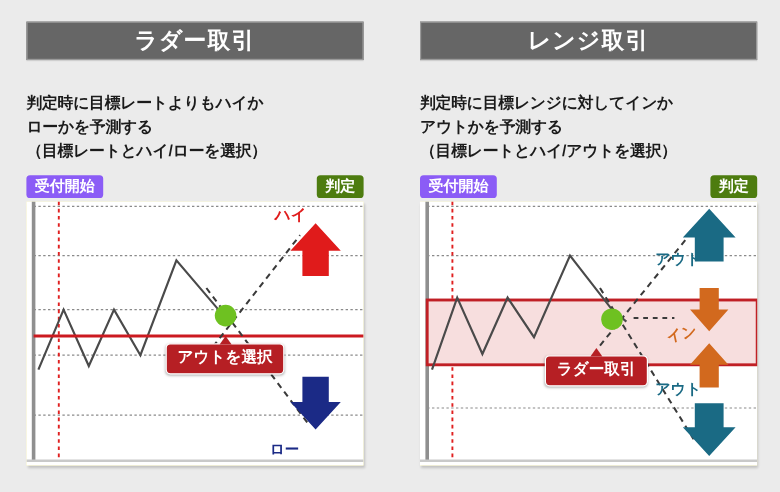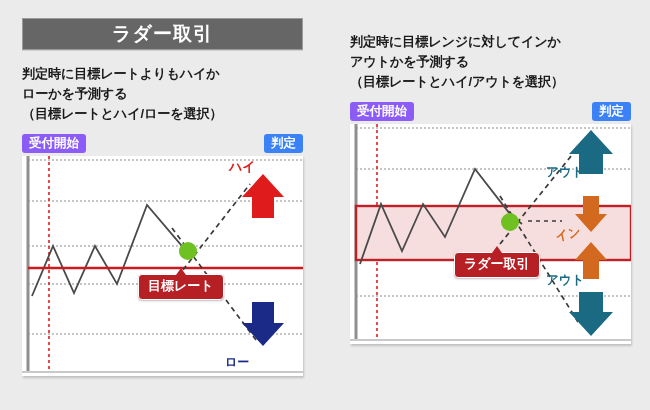--- a/index.html
+++ b/index.html
@@ -39,21 +39,21 @@
     justify-content:center;
     color:#ffffff;
     font-size:19px;
     font-weight:bold;
     letter-spacing:1px;
     box-shadow:0 1px 0 #cfcfcf;
   }
 
   
   .desc{
-    margin-top:14px;
+    margin-top:26px;
     color:#1b1b1b;
     font-size:13.2px;
     font-weight:bold;
     line-height:1.52;
     letter-spacing:-0.2px;
     white-space:pre-line;
   }
 
   
   .tag-row{
@@ -67,21 +67,21 @@
     background:#2f7ed0;
     color:#fff;
     font-size:12.5px;
     font-weight:bold;
     padding:2px 7px 3px 7px;
     border-radius:3px;
     line-height:1.15;
     white-space:nowrap;
   }
   .tag.start{ background:#8b5cf6; }
-  .tag.judge{ background:#3b82f6; }
+  .tag.judge{ background:#4d7c0f; }
 
   
   .chart-wrap{
     margin-top:3px;
     width:281px;
     height:220px;
     position:relative;
     background:#fef9c3;
     box-shadow:1px 2px 2px rgba(0,0,0,0.18);
   }
@@ -184,30 +184,33 @@
           <g>
             <polygon points="241,190 220,167 230,167 230,146 252,146 252,167 262,167" fill="#1b2a86"></polygon>
           </g>
         </svg>
 
         <div class="lbl lbl-hi">ハイ</div>
         <div class="lbl lbl-low">ロー</div>
 
         <div class="pill pill-rate">
           <span class="notch"></span>
-          <span>目標レート</span>
+          <span>アウトを選択</span>
         </div>
       </div>
 
     </div>
   </div>
 
   <div class="panel right">
     <div class="panel-inner">
 
+      <div class="title-bar">
+        <span>レンジ取引</span>
+      </div>
 
       <div class="desc">判定時に目標レンジに対してインか
 アウトかを予測する
 （目標レートとハイ/アウトを選択）</div>
 
       <div class="tag-row">
         <span class="tag start">受付開始</span>
         <span class="tag judge">判定</span>
       </div>
 

